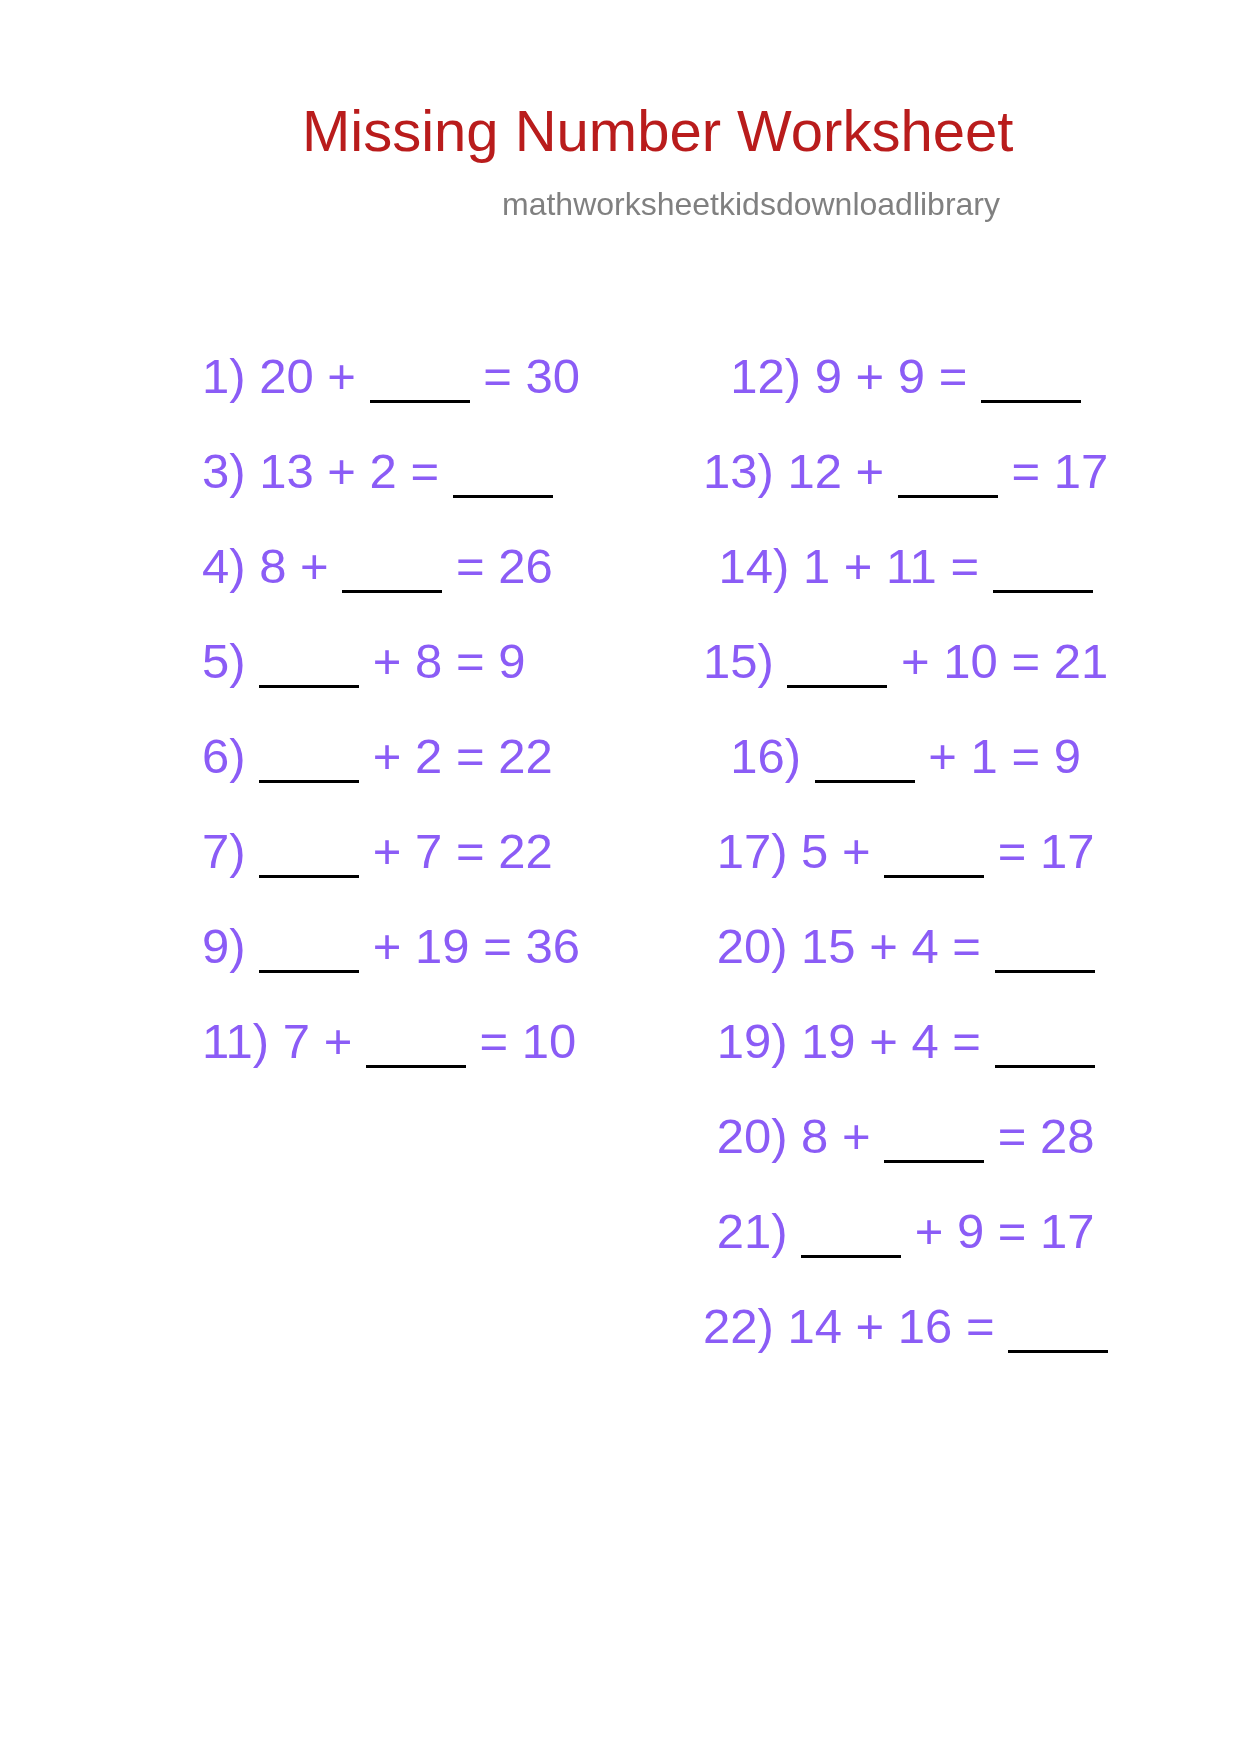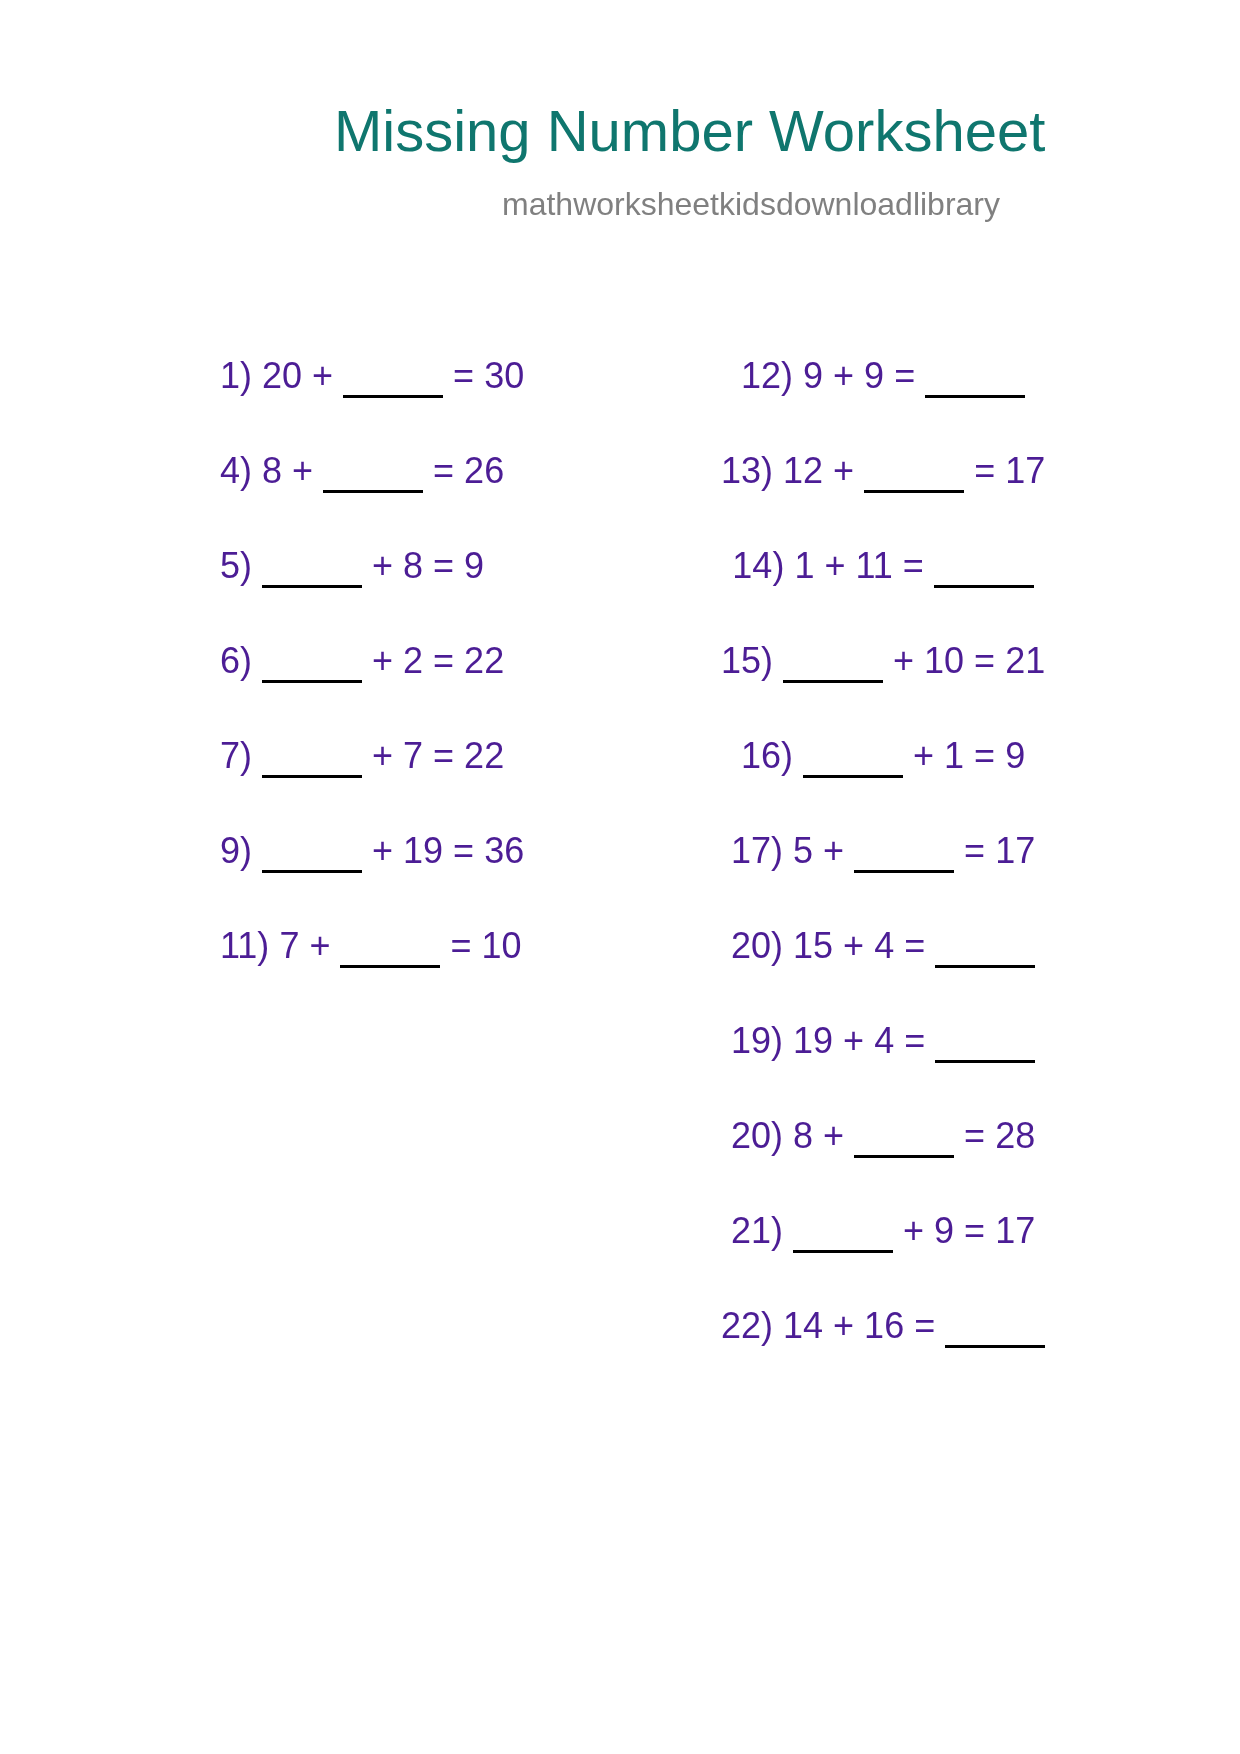--- a/index.html
+++ b/index.html
@@ -15,63 +15,62 @@
       font-family: "Liberation Sans", sans-serif;
       color: #000000;
     }
     .title {
       position: absolute;
       left: 302px;
       top: 98px;
       font-size: 58px;
       line-height: 66px;
       white-space: nowrap;
-      color: #0f766e;
-      margin-left: 32px;
+      color: #b91c1c;
     }
     .subtitle {
       position: absolute;
       left: 502px;
       top: 178px;
       font-size: 32px;
       line-height: 52px;
       white-space: nowrap;
       color: #808080;
     }
     .column {
       position: absolute;
       top: 350px;
     }
     .column.left { left: 202px; }
     .column.right { left: 703px; text-align: center; }
     .problem {
       height: 95px;
-      font-size: 36px;
+      font-size: 49px;
       line-height: 52px;
       white-space: nowrap;
-      color: #4c1d95;
-      margin-left: 18px;
+      color: #8b5cf6;
     }
     .problem span { white-space: pre; }
     .blank {
       display: inline-block;
       width: 100px;
       height: 40px;
       border-bottom: 3px solid #000000;
       vertical-align: -10px;
     }
   </style>
 </head>
 <body>
 
 <div class="title">Missing Number Worksheet</div>
 <div class="subtitle">mathworksheetkidsdownloadlibrary</div>
 
 <div class="column left">
   <div class="problem"><span>1)</span><span> </span><span>20 + </span><span class="blank"></span><span> = 30</span></div>
+  <div class="problem"><span>3)</span><span> </span><span>13 + 2 = </span><span class="blank"></span><span></span></div>
   <div class="problem"><span>4)</span><span> </span><span>8 + </span><span class="blank"></span><span> = 26</span></div>
   <div class="problem"><span>5)</span><span> </span><span></span><span class="blank"></span><span> + 8 = 9</span></div>
   <div class="problem"><span>6)</span><span> </span><span></span><span class="blank"></span><span> + 2 = 22</span></div>
   <div class="problem"><span>7)</span><span> </span><span></span><span class="blank"></span><span> + 7 = 22</span></div>
   <div class="problem"><span>9)</span><span> </span><span></span><span class="blank"></span><span> + 19 = 36</span></div>
   <div class="problem"><span>11)</span><span> </span><span>7 + </span><span class="blank"></span><span> = 10</span></div>
 </div>
 
 <div class="column right">
   <div class="problem"><span>12)</span><span> </span><span>9 + 9 = </span><span class="blank"></span><span></span></div>

